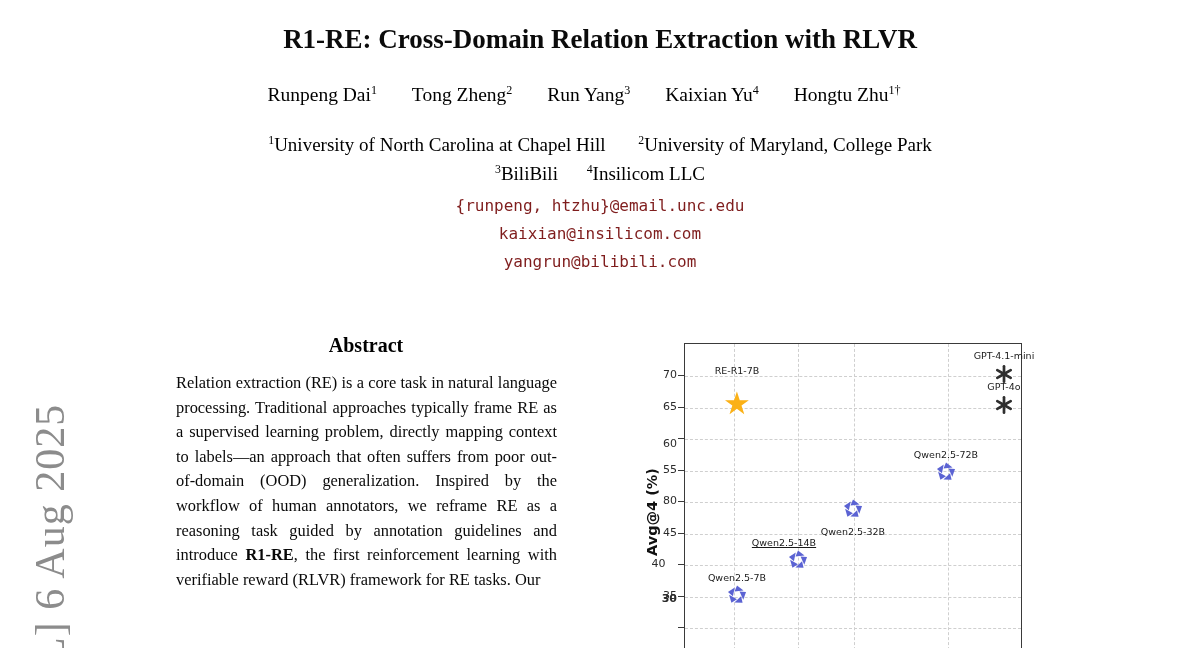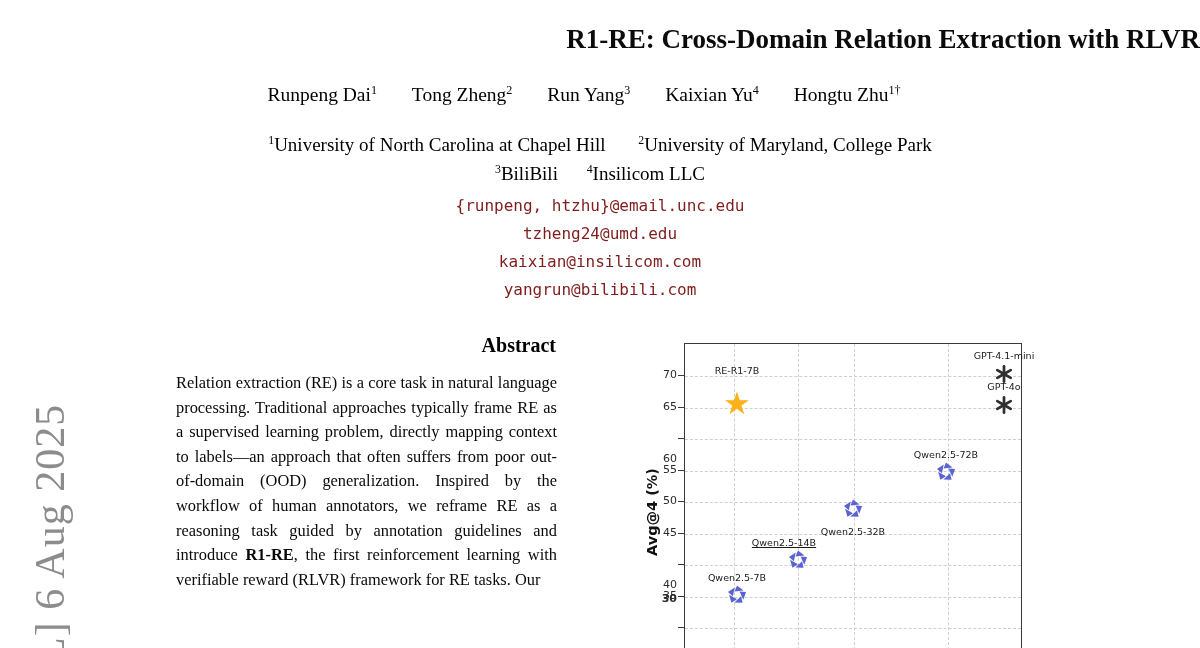--- a/index.html
+++ b/index.html
@@ -5,21 +5,21 @@
   * { margin: 0; padding: 0; box-sizing: border-box; }
   html, body { width: 1200px; height: 648px; overflow: hidden; background: #ffffff; }
   #page {
     position: relative; width: 1200px; height: 648px; background: #ffffff;
     font-family: "Liberation Serif", serif; color: #000;
   }
 
   
   .paper-title {
     position: absolute; left: 0; top: 24px; width: 1200px;
-    text-align: right; font-size: 27px; font-weight: bold; color: #0b0b0b;
+    text-align: center; font-size: 27px; font-weight: bold; color: #0b0b0b;
   }
   .authors-row {
     position: absolute; left: 0; top: 84px; width: 1168px;
     text-align: center; font-size: 19.5px;
   }
   .authors-row .author { margin: 0 15px; white-space: nowrap; }
   sup { font-size: 0.62em; vertical-align: super; line-height: 0; }
   .affil-line1 { position: absolute; left: 0; top: 134px; width: 1200px; text-align: center; font-size: 19px; }
   .affil-line1 .affil { margin: 12px 14px; white-space: nowrap; }
   .affil-line2 { position: absolute; left: 0; top: 163px; width: 1200px; text-align: center; font-size: 19px; }
@@ -33,21 +33,21 @@
   .arxiv-strip {
     position: absolute; left: 26px; top: 663px;
     transform: rotate(-90deg); transform-origin: left top;
     font-family: "Liberation Serif", serif; font-size: 42px; color: #8c8c8c;
     white-space: nowrap; letter-spacing: 1px;
   }
 
   
   .abstract-heading {
     position: absolute; left: 176px; top: 334px; width: 380px;
-    text-align: right; font-size: 20px; font-weight: bold;
+    text-align: center; font-size: 20px; font-weight: bold;
   }
   .abstract-body {
     position: absolute; left: 176px; top: 371px; width: 381px;
     font-size: 16.4px; line-height: 24.6px; text-align: justify; color: #090909;
   }
   .abstract-body .bold { font-weight: bold; }
 
   
   .plot-area {
     position: absolute; left: 684px; top: 343px; width: 338px; height: 317px;
@@ -93,21 +93,20 @@
     <span class="affil"><sup>1</sup><span>University of North Carolina at Chapel Hill</span></span>
     <span class="affil"><sup>2</sup><span>University of Maryland, College Park</span></span>
   </div>
   <div class="affil-line2">
     <span class="affil"><sup>3</sup><span>BiliBili</span></span>
     <span class="affil"><sup>4</sup><span>Insilicom LLC</span></span>
   </div>
 
   <div class="emails">
     <div class="email-line">{runpeng, htzhu}@email.unc.edu</div>
-    <div class="email-line">tzheng24@umd.edu</div>
     <div class="email-line">kaixian@insilicom.com</div>
     <div class="email-line">yangrun@bilibili.com</div>
   </div>
 
   <div class="arxiv-strip">L] 6 Aug 2025</div>
 
   <div class="abstract-heading">Abstract</div>
   <div class="abstract-body"><span>Relation extraction (RE) is a core task in natural language processing. Traditional approaches typically frame RE as a supervised learning problem, directly mapping context to labels—an approach that often suffers from poor out-of-domain (OOD) generalization. Inspired by the workflow of human annotators, we reframe RE as a reasoning task guided by annotation guidelines and introduce </span><span class="bold">R1-RE</span><span>, the first reinforcement learning with verifiable reward (RLVR) framework for RE tasks. Our</span></div>
 
   <div class="y-axis-label">Avg@4 (%)</div>
@@ -177,28 +176,28 @@
           <rect x="10.45" y="1.6" width="3.1" height="11.4" rx="1.55" fill="#2F2F2F" transform="rotate(300 12 12)"></rect>
         </svg></div>
       <div class="point-label" style="left: 319px; top: 47.98px;">GPT-4o</div>
     </div>
   <div id="axis-decorations">
       <div class="ytick-mark" style="top: 375px;"></div>
       <div class="ytick-label" style="top: 368px;">70</div>
       <div class="ytick-mark" style="top: 406.5px;"></div>
       <div class="ytick-label" style="top: 399.5px;">65</div>
       <div class="ytick-mark" style="top: 438px;"></div>
-      <div class="ytick-label" style="top: 452px;">60</div>
+      <div class="ytick-label" style="top: 437px;">60</div>
       <div class="ytick-mark" style="top: 469.5px;"></div>
       <div class="ytick-label" style="top: 462.5px;">55</div>
       <div class="ytick-mark" style="top: 501px;"></div>
-      <div class="ytick-label" style="top: 494px;">50</div>
+      <div class="ytick-label" style="top: 494px;">80</div>
       <div class="ytick-mark" style="top: 532.5px;"></div>
       <div class="ytick-label" style="top: 525.5px;">45</div>
       <div class="ytick-mark" style="top: 564px;"></div>
-      <div class="ytick-label" style="top: 578px;">40</div>
+      <div class="ytick-label" style="top: 557px; text-align: center;">40</div>
       <div class="ytick-mark" style="top: 595.5px;"></div>
       <div class="ytick-label" style="top: 588.5px;">35</div>
       <div class="ytick-mark" style="top: 627px;"></div>
       <div class="ytick-label" style="top: 592px; font-weight: bold;">30</div>
     </div>
 
 </div>
 
 </body></html>

